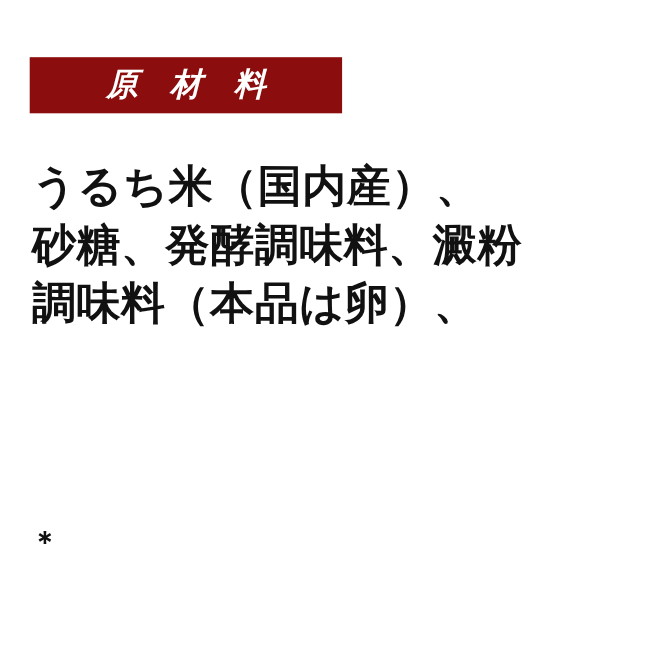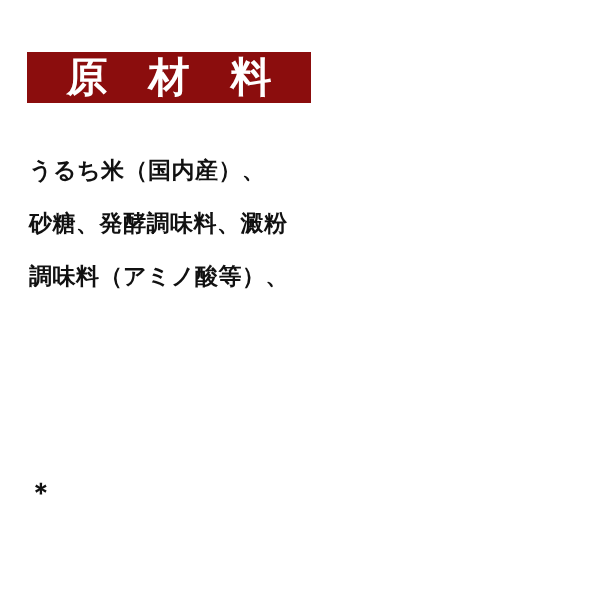--- a/index.html
+++ b/index.html
@@ -25,32 +25,33 @@
     top: 52px;
     width: 284px;
     height: 51px;
     background: #8b0d0d;
     display: flex;
     align-items: center;
     justify-content: center;
   }
   .header-title {
     color: #ffffff;
-    font-size: 41px;
+    font-size: 29px;
     font-weight: bold;
     line-height: 1;
     white-space: nowrap;
+    font-style: italic;
   }
   .ingredients-block {
     position: absolute;
     left: 29px;
     top: 144px;
     width: 560px;
     color: #111111;
-    font-size: 23px;
+    font-size: 40px;
     font-weight: bold;
     line-height: 53px;
     letter-spacing: 0.5px;
   }
   .ingredient-line {
     white-space: nowrap;
   }
   .allergy-note {
     position: absolute;
     left: 28px;
@@ -83,21 +84,21 @@
 
 <div class="label-panel">
 
   <div class="header-bar">
     <span class="header-title">原　材　料</span>
   </div>
 
   <div class="ingredients-block">
     <div class="ingredient-line">うるち米（国内産）、</div>
     <div class="ingredient-line">砂糖、発酵調味料、澱粉</div>
-    <div class="ingredient-line">調味料（アミノ酸等）、</div>
+    <div class="ingredient-line">調味料（本品は卵）、</div>
   </div>
 
   <div class="allergy-note">
     <span class="allergy-marker">＊</span>
     <div class="allergy-lines">
     </div>
   </div>
 
 </div>
 

